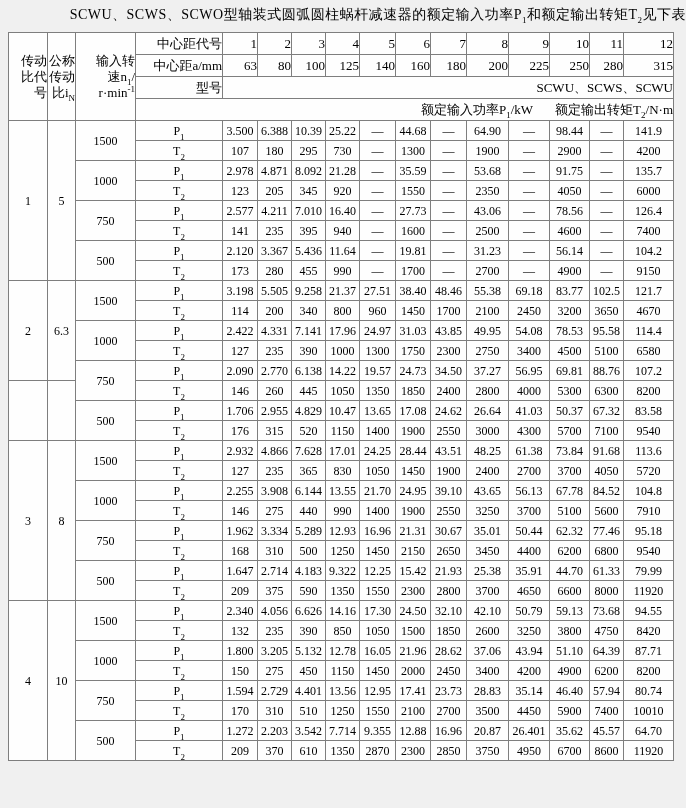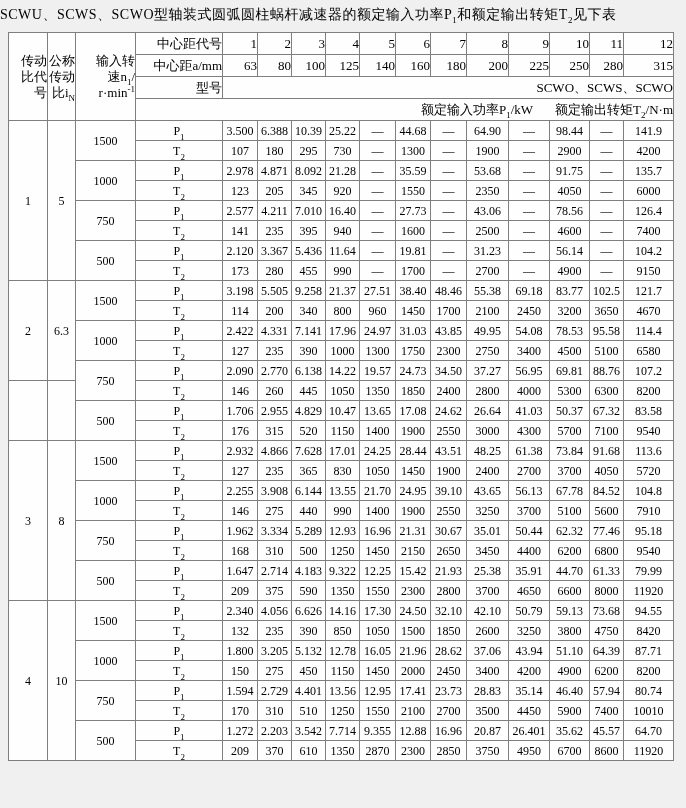--- a/index.html
+++ b/index.html
@@ -6,21 +6,21 @@
     margin: 0;
     padding: 0;
     background: #f0f0f0;
     width: 686px;
     height: 808px;
     font-family: "Liberation Serif", "DejaVu Serif", serif;
     color: #000;
     overflow: hidden;
   }
   .title {
-    text-align: left;
+    text-align: right;
     padding-top: 6px;
     font-size: 14px;
     letter-spacing: 0.5px;
     white-space: nowrap;
   }
   .title sub { font-size: 9px; }
   table {
     border-collapse: collapse;
     table-layout: fixed;
     margin: 8px 0 0 8px;
@@ -105,21 +105,21 @@
         <td class="hdr">160</td>
         <td class="hdr">180</td>
         <td class="hdr">200</td>
         <td class="hdr">225</td>
         <td class="hdr">250</td>
         <td class="hdr">280</td>
         <td class="hdr">315</td>
       </tr>
     <tr>
       <td class="hdr">型号</td>
-      <td class="hdr" colspan="12">SCWO、SCWS、SCWO</td>
+      <td class="hdr" colspan="12">SCWU、SCWS、SCWU</td>
     </tr>
     <tr>
       <td class="hdr" colspan="13">
         <span>额定输入功率P</span><sub>1</sub><span>/kW</span><span class="gap"></span><span>额定输出转矩T</span><sub>2</sub><span>/N·m</span>
       </td>
     </tr>
   </tbody>
   <tbody id="tbody">
       <tr>
         <td rowspan="8">1</td>

